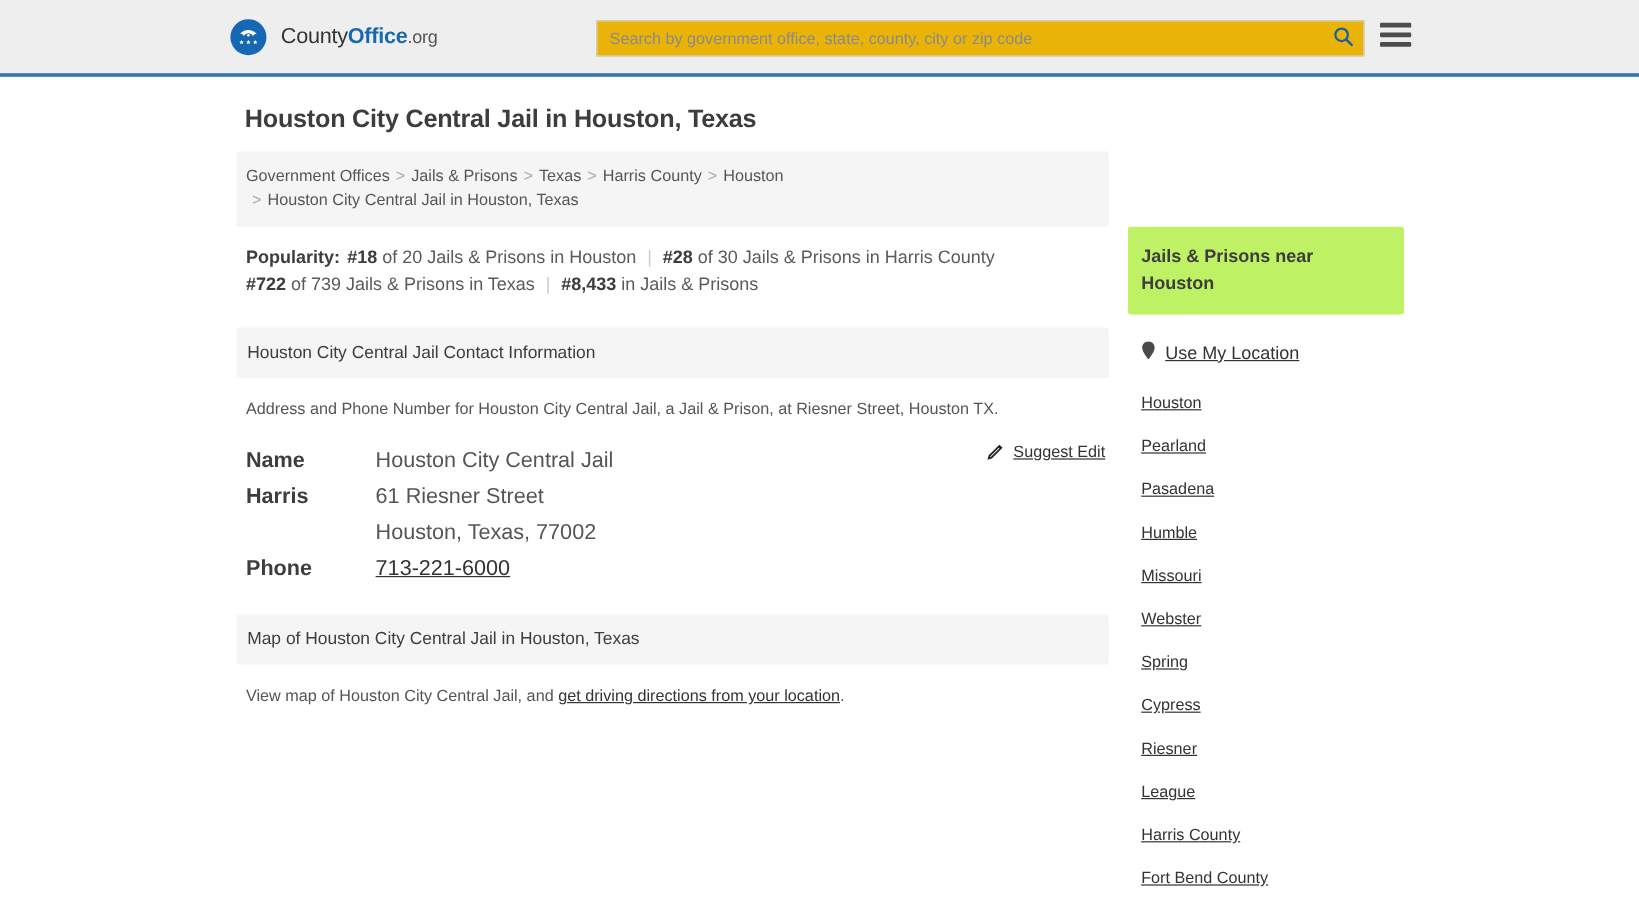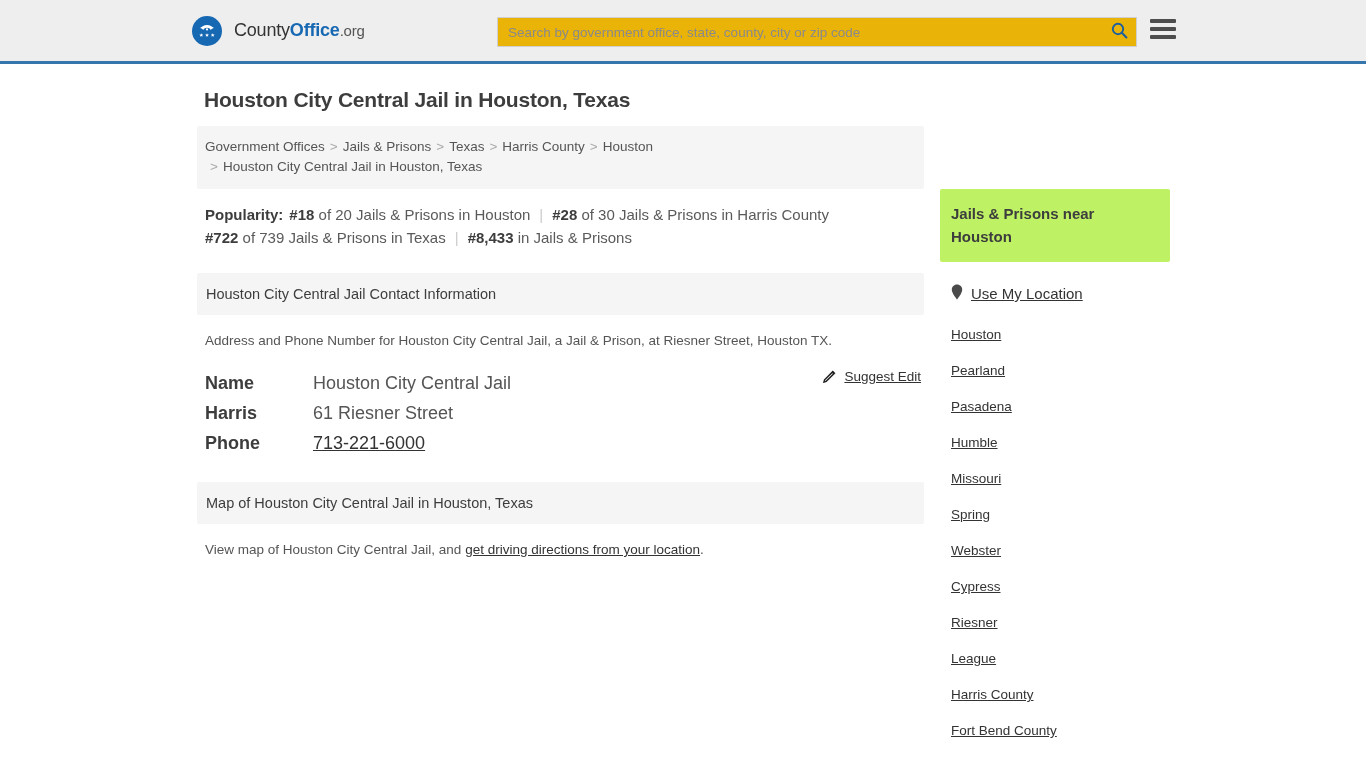--- a/index.html
+++ b/index.html
@@ -306,20 +306,21 @@
       <div class="info-row">
         <div class="info-label">Name</div>
         <div class="info-value">Houston City Central Jail</div>
       </div>
       <div class="info-row">
         <div class="info-label">Harris</div>
         <div class="info-value">61 Riesner Street</div>
       </div>
       <div class="info-row">
         <div class="info-label"></div>
+        <div class="info-value">Houston, Texas, 77002</div>
       </div>
       <div class="info-row">
         <div class="info-label">Phone</div>
         <div class="info-value"><a>713-221-6000</a></div>
       </div>
     </div>
 
     <div class="section-head">Map of Houston City Central Jail in Houston, Texas</div>
 
     <div class="section-desc">
@@ -339,22 +340,22 @@
       </span>
       <span class="ul-label">Use My Location</span>
     </div>
 
     <div class="side-list">
       <a>Houston</a>
       <a>Pearland</a>
       <a>Pasadena</a>
       <a>Humble</a>
       <a>Missouri</a>
+      <a>Webster</a>
       <a>Spring</a>
-      <a>Webster</a>
       <a>Cypress</a>
       <a>Riesner</a>
       <a>League</a>
       <a>Harris County</a>
       <a>Fort Bend County</a>
 
     </div>
   </div>
 
 </div>

